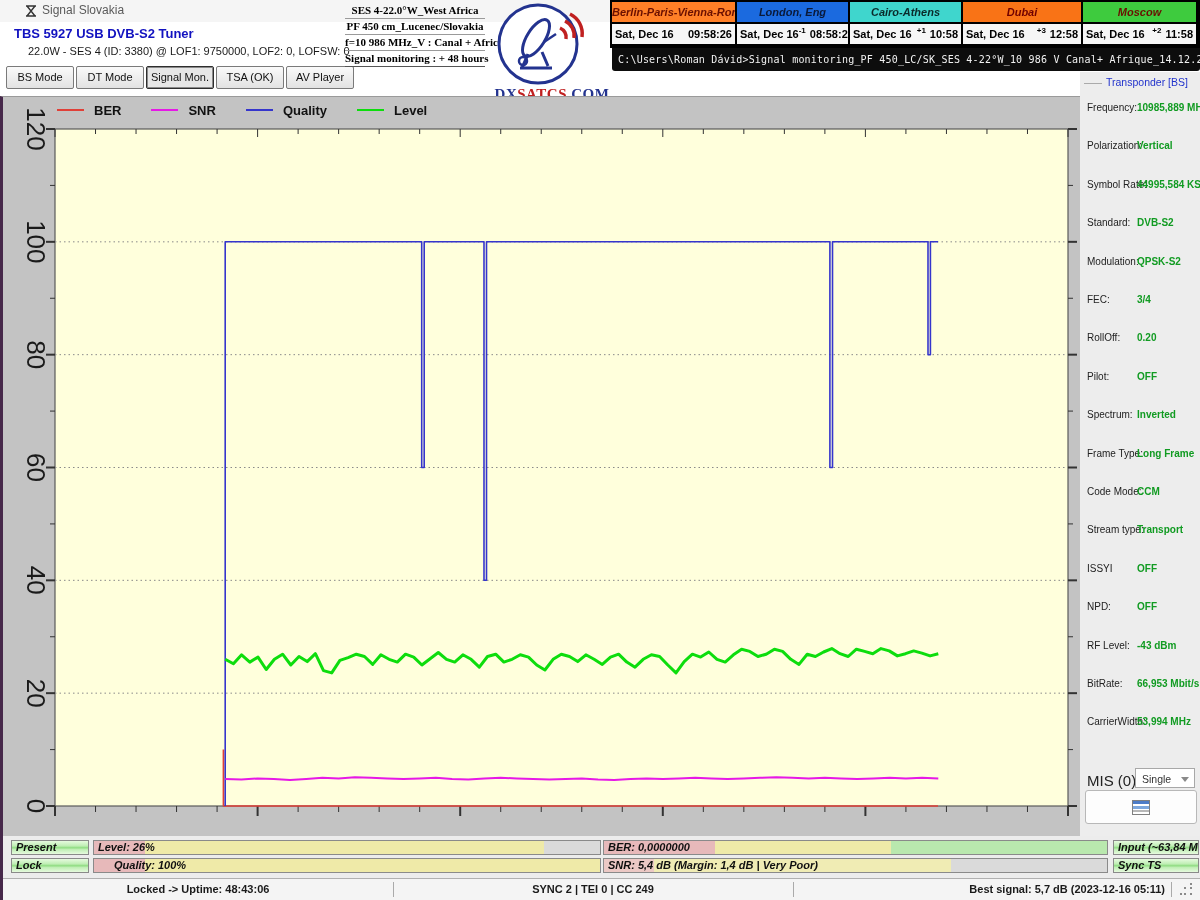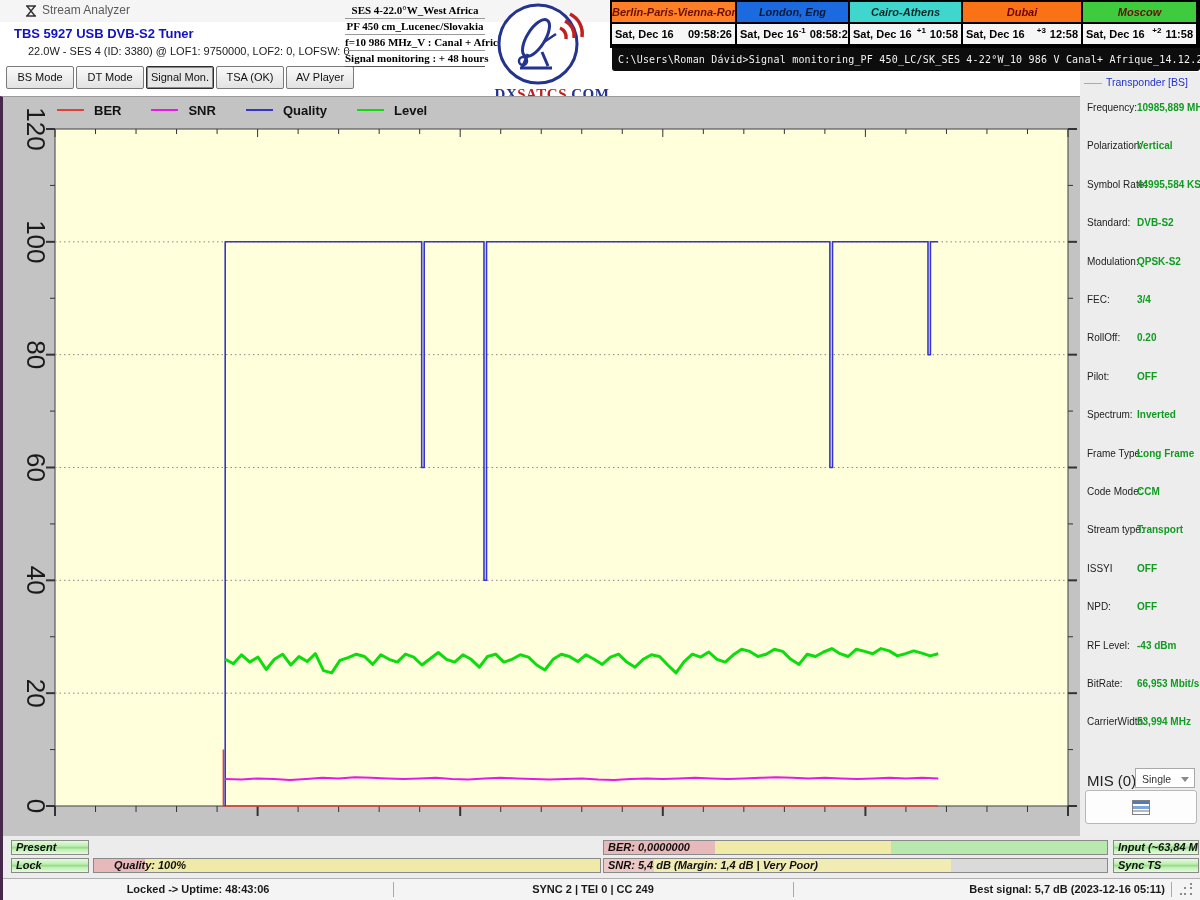--- a/index.html
+++ b/index.html
@@ -89,21 +89,21 @@
 </head>
 <body>
 
 <div id="screen">
 
   <div id="topbar">
     <div id="titlebar">
       <svg id="app-icon" width="14" height="14" viewBox="0 0 14 14">
         <path d="M2 2 H12 M2 12 H12 M3 2 L11 12 M11 2 L3 12" stroke="#333" stroke-width="1.4" fill="none"></path>
       </svg>
-      <span id="window-title">Stream Analyzer</span>
+      <span id="window-title">Signal Slovakia</span>
     </div>
     <div id="tuner-name">TBS 5927 USB DVB-S2 Tuner</div>
     <div id="tuner-info">22.0W - SES 4 (ID: 3380) @ LOF1: 9750000, LOF2: 0, LOFSW: 0</div>
     <div id="tabs">
         <div class="tab">BS Mode</div>
         <div class="tab">DT Mode</div>
         <div class="tab active">Signal Mon.</div>
         <div class="tab">TSA (OK)</div>
         <div class="tab">AV Player</div>
       </div>
@@ -375,20 +375,21 @@
         <rect x="1" y="1" width="16" height="3" fill="#4d7cc7"></rect>
         <rect x="1" y="6" width="16" height="3" fill="#7da7dd"></rect>
         <rect x="1" y="10" width="16" height="2" fill="#b8b8b8"></rect>
       </svg>
     </div>
   </div>
 
   <div id="footer">
     <div class="sbar bar-green" style="left:8px;top:4px;width:78px;"><span>Present</span></div>
     <div class="sbar bar-green" style="left:8px;top:22px;width:78px;"><span>Lock</span></div>
+    <div class="sbar bar-level" style="left:90px;top:4px;width:508px;"><span>Level: 26%</span></div>
     <div class="sbar bar-quality" style="left:90px;top:22px;width:508px;padding-left:20px;"><span>Quality: 100%</span></div>
     <div class="sbar bar-ber" style="left:600px;top:4px;width:505px;"><span>BER: 0,0000000</span></div>
     <div class="sbar bar-snr" style="left:600px;top:22px;width:505px;"><span>SNR: 5,4 dB (Margin: 1,4 dB | Very Poor)</span></div>
     <div class="sbar bar-green" style="left:1110px;top:4px;width:86px;"><span>Input (~63,84 Mbps)</span></div>
     <div class="sbar bar-green" style="left:1110px;top:22px;width:86px;"><span>Sync TS</span></div>
     <div id="status-row">
       <span id="uptime-text">Locked -&gt; Uptime: 48:43:06</span>
       <span id="syncinfo-text">SYNC 2 | TEI 0 | CC 249</span>
       <span id="best-text">Best signal: 5,7 dB (2023-12-16 05:11)</span>
       <span class="sep" style="left:390px;"></span>

